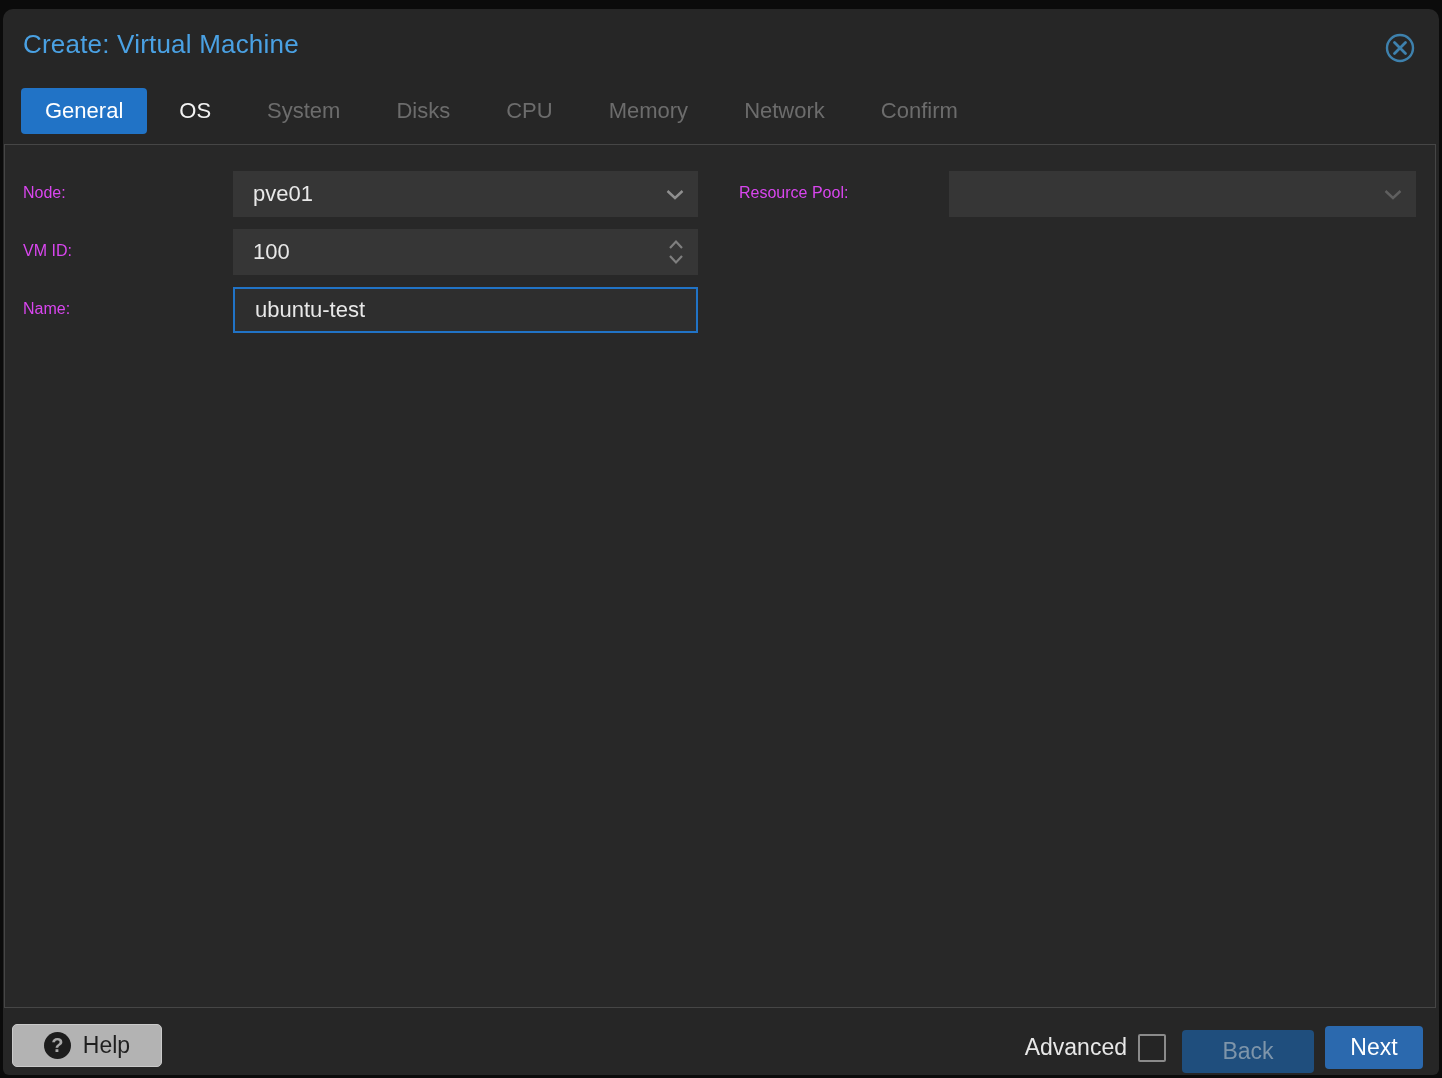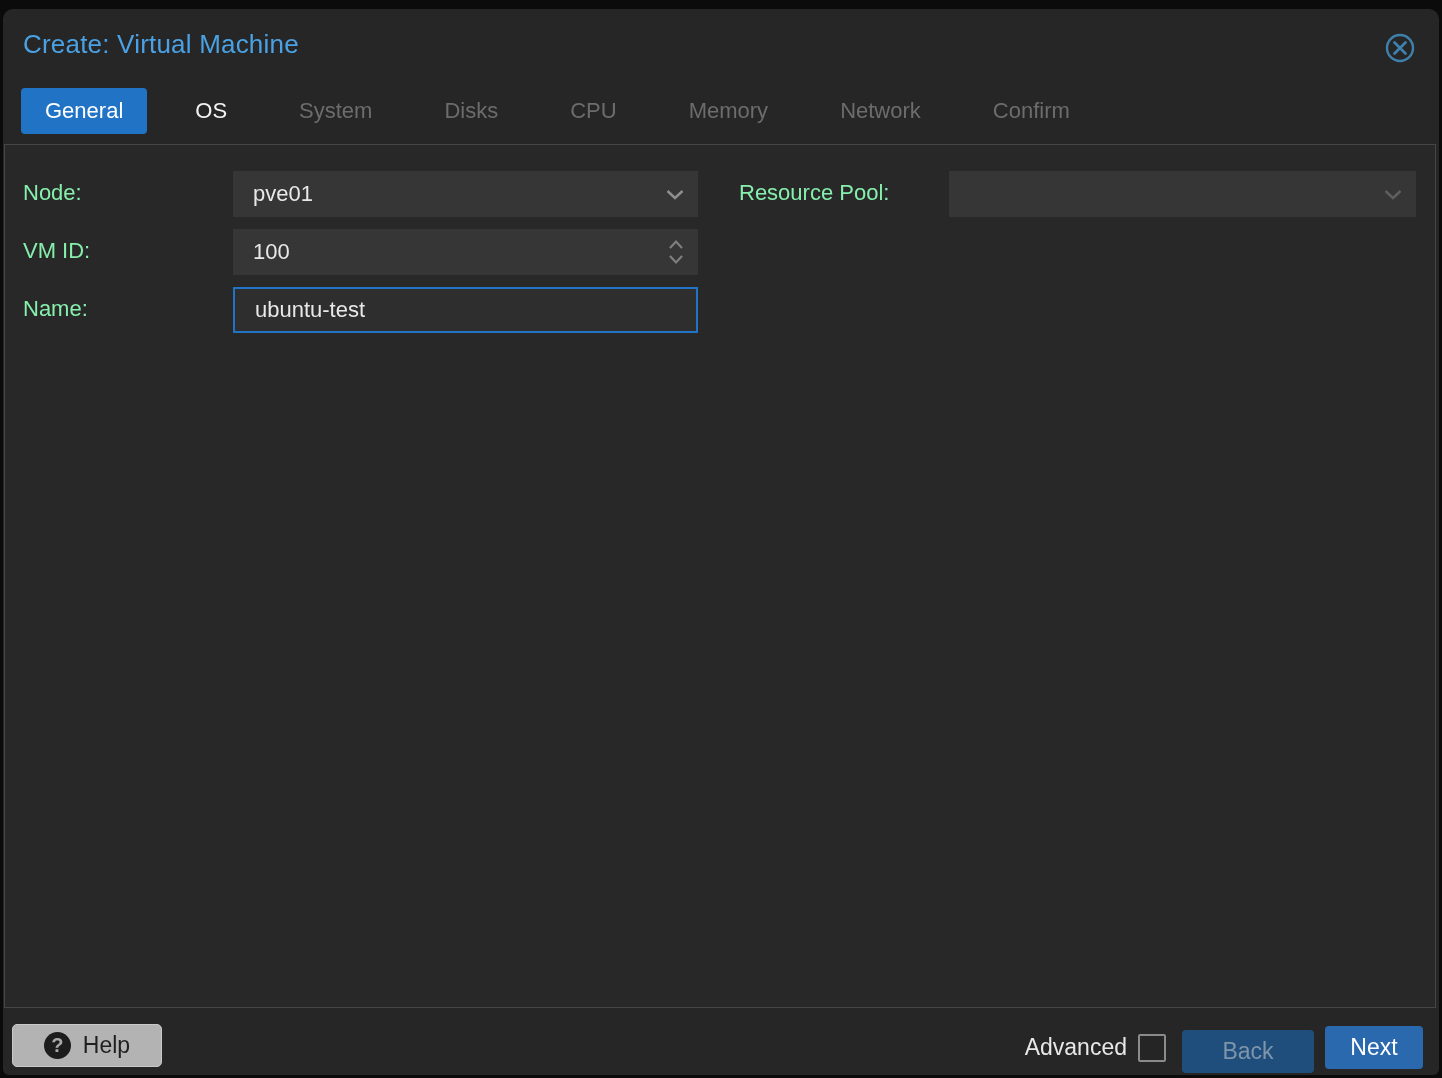--- a/index.html
+++ b/index.html
@@ -4,29 +4,29 @@
 <style>
   html,body{margin:0;padding:0;background:#0b0b0b;width:1442px;height:1078px;overflow:hidden;
     font-family:"Liberation Sans","DejaVu Sans",sans-serif;}
   .dialog{position:absolute;left:3px;top:9px;width:1436px;height:1066px;
     background:var(--dialog-bg,#262626);border-radius:10px 10px 6px 6px;}
   
   .title{position:absolute;left:20px;top:20px;font-size:26px;color:var(--title-blue,#4aa1e3);
     letter-spacing:.2px;cursor:default;}
   .close-btn{position:absolute;right:23px;top:23px;width:32px;height:32px;cursor:pointer;}
   
-  .tabs{position:absolute;left:18px;top:79px;display:flex;gap:24px;}
+  .tabs{position:absolute;left:18px;top:79px;display:flex;gap:8px;}
   .tab{height:46px;line-height:46px;padding:0 24px;font-size:22px;border-radius:4px;
     color:#f2f2f2;cursor:pointer;white-space:nowrap;}
   .tab.active{background:var(--accent-blue,#2173c6);color:#ffffff;}
   .tab.disabled{color:#6c6c6c;cursor:default;}
   
   .content{position:absolute;left:1px;top:135px;width:1430px;height:862px;
     background:#282828;border:1px solid #464646;}
-  .flabel{position:absolute;font-size:22px;line-height:46px;color:#86efac;cursor:default;}
+  .flabel{position:absolute;font-size:16px;line-height:46px;color:#d946ef;cursor:default;}
   .field{position:absolute;height:46px;background:#363636;box-sizing:border-box;}
   .field input{width:100%;height:100%;background:transparent;border:none;outline:none;
     color:#e8e8e8;font-size:22px;padding:0 44px 0 20px;box-sizing:border-box;
     font-family:"Liberation Sans","DejaVu Sans",sans-serif;}
   .field.focused{border:2px solid var(--accent-blue,#2173c6);background:#2e2e2e;}
   .trigger{position:absolute;right:12px;top:0;height:100%;display:flex;align-items:center;cursor:pointer;}
   
   .help-btn{position:absolute;left:9px;top:1015px;width:150px;height:43px;background:#b3b3b3;
     border:1px solid #c9c9c9;border-radius:5px;display:flex;align-items:center;justify-content:center;
     gap:12px;cursor:pointer;box-sizing:border-box;}

